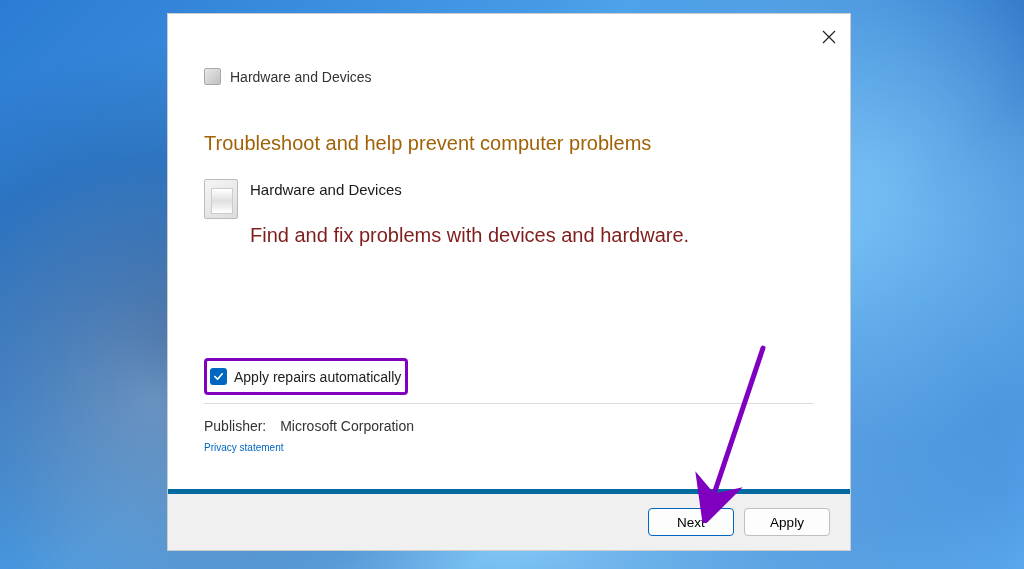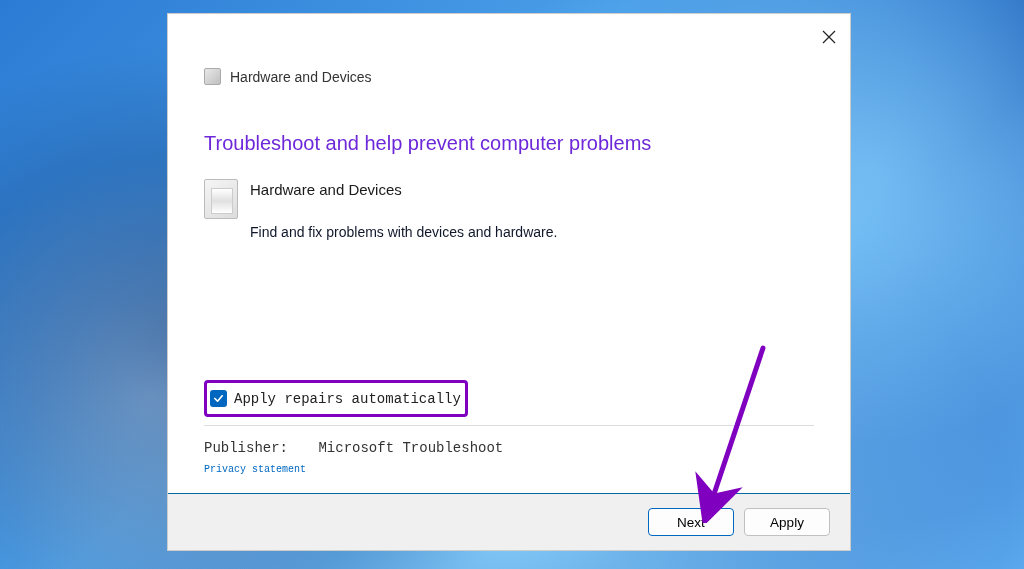--- a/index.html
+++ b/index.html
@@ -77,21 +77,21 @@
     }
     
     .main-content {
       padding: 47px 36px 0 36px;
       flex: 1;
     }
     
     .main-heading {
       font-size: 20px;
       font-weight: 400;
-      color: #6d28d9;
+      color: #a16207;
       margin-bottom: 24px;
     }
     
     .troubleshooter-item {
       display: flex;
       gap: 12px;
       align-items: flex-start;
     }
     
     .troubleshooter-icon {
@@ -116,28 +116,27 @@
     
     .troubleshooter-text { padding-top: 2px; }
     
     .troubleshooter-title {
       font-size: 15px;
       color: #1a1a1a;
       margin-bottom: 2px;
     }
     
     .troubleshooter-desc {
-      font-size: 14px;
-      color: #0f172a;
+      font-size: 20px;
+      color: #7f1d1d;
       margin-top: 26px;
     }
     
     .bottom-section {
-      padding: 0 36px 18px 36px;
-      font-family: Liberation Mono, monospace;
+      padding: 0 36px 36px 36px;
     }
     
     .checkbox-row {
       display: flex;
       align-items: center;
       gap: 7px;
       padding: 7px 4px 7px 3px;
       border: 3px solid #8000c0;
       border-radius: 4px;
       width: fit-content;
@@ -166,31 +165,31 @@
       background: #dcdcdc;
       margin-bottom: 14px;
     }
     
     .publisher-row {
       font-size: 14px;
       color: #333;
       margin-bottom: 8px;
     }
     
-    .publisher-label { margin-right: 22px; }
+    .publisher-label { margin-right: 10px; }
     
     .privacy-link {
       font-size: 10px;
       color: #0067c0;
       cursor: pointer;
     }
     
     .button-bar {
       background: #f0f0f0;
-      border-top: 1px solid #0369a1;
+      border-top: 5px solid #0369a1;
       padding: 14px 20px;
       display: flex;
       justify-content: flex-end;
       gap: 10px;
     }
     
     .btn {
       min-width: 86px;
       height: 28px;
       background: #fdfdfd;
@@ -250,21 +249,21 @@
           <path d="M2 6 L5 9 L10 3" stroke="#fff" stroke-width="1.8" fill="none" stroke-linecap="round" stroke-linejoin="round"></path>
         </svg>
       </div>
       <span class="checkbox-label">Apply repairs automatically</span>
     </div>
 
     <div class="divider"></div>
 
     <div class="publisher-row">
       <span class="publisher-label">Publisher:</span>
-      <span>Microsoft Troubleshoot</span>
+      <span>Microsoft Corporation</span>
     </div>
 
     <div class="privacy-link">Privacy statement</div>
   </div>
 
   <div class="button-bar">
     <button class="btn btn-primary">Next</button>
     <button class="btn">Apply</button>
   </div>
 

